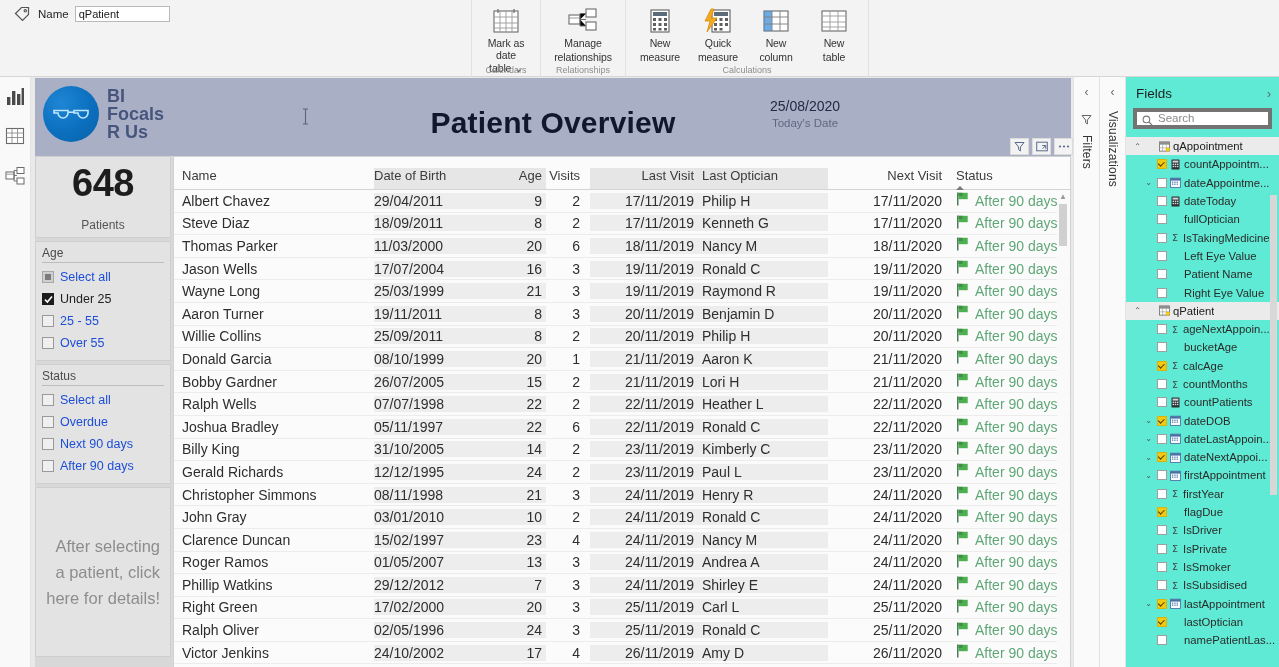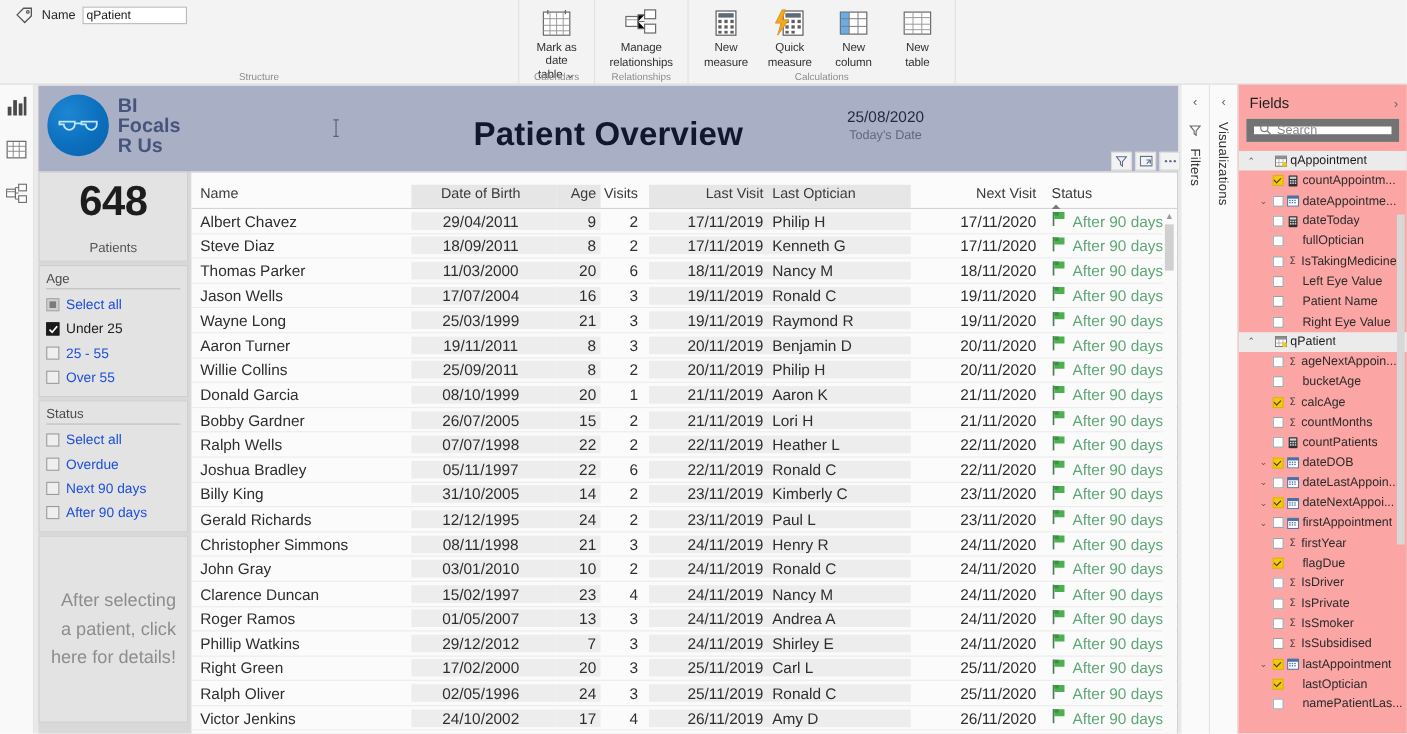--- a/index.html
+++ b/index.html
@@ -133,21 +133,21 @@
     display: flex; height: 33px; align-items: flex-end; background: #fbfbfb;
     border-bottom: 1px solid #d4d4d4;
   }
   .tbl-head .th {
     font-size: 13px; color: #3b3b3b; padding-bottom: 6px; position: relative;
   }
   .tbl-body { height: 553px; overflow: hidden; }
   .trow { display: flex; height: 22.6px; align-items: center; border-bottom: 1px solid #ececec; }
   .trow .td { font-size: 14px; color: #2e2e2e; white-space: nowrap; overflow: hidden; }
   .c-name { width: 200px; padding-left: 8px; }
-  .c-dob  { width: 132px; text-align: center; padding-right: 6px; }
+  .c-dob  { width: 132px; text-align: left; padding-right: 6px; }
   .c-age  { width: 40px;  text-align: right; padding-right: 4px; }
   .c-vis  { width: 44px;  text-align: right; padding-right: 10px; }
   .c-last { width: 110px; text-align: right; padding-right: 6px; }
   .c-opt  { width: 128px; padding-left: 2px; }
   .c-next { width: 120px; text-align: right; padding-right: 6px; }
   .c-stat { width: 120px; padding-left: 8px; display: flex; align-items: center; gap: 6px; }
   .c-stat .stxt { color: #5fa777; font-size: 14px; }
   
   .band { background: #ededed; }
   .tbl-head .band { background: #e6e6e6; }
@@ -173,28 +173,28 @@
   .collapsed .vtext {
     writing-mode: vertical-rl; font-size: 12px; color: #333; letter-spacing: 0.2px;
   }
   .collapsed .funnel { margin-bottom: 6px; }
   #panel-filters { left: 1073px; }
   #panel-viz { left: 1099px; }
 
   
   .fields-pane {
     position: absolute; left: 1125px; top: 77px; width: 154px; height: 590px;
-    background: #fca5a5; border-left: 1px solid #e3e3e3;
+    background: #5eead4; border-left: 1px solid #e3e3e3;
   }
   .fp-head { display: flex; align-items: center; justify-content: space-between; padding: 9px 8px 7px 10px; }
   .fp-head .t { font-size: 13.5px; color: #1f1f1f; }
   .fp-head .chev { font-size: 12px; color: #666; }
   .fp-search {
-    margin: 0 7px 8px 7px; height: 21px; border: 7px solid #737373; background: #fff;
-    display: flex; align-items: center; gap: 5px; padding: 0 5px;
+    margin: 0 7px 8px 7px; height: 21px; border: 4px solid #737373; background: #fff;
+    display: flex; align-items: flex-start; gap: 5px; padding: 0 5px;
   }
   .fp-search .ph { font-size: 11.5px; color: #8a8a8a; }
   .fp-list { height: 514px; overflow: hidden; position: relative; }
   .fp-row { display: flex; align-items: center; height: 18.3px; padding-left: 6px; gap: 3px; cursor: default; }
   .fp-row.table-row { background: #ebebeb; }
   .fp-row .exp { width: 11px; font-size: 8px; color: #555; text-align: center; flex: 0 0 11px; }
   .fp-row .fcb {
     width: 10px; height: 10px; border: 1px solid #9e9e9e; background: #fff; flex: 0 0 10px;
     display: inline-flex; align-items: center; justify-content: center;
   }
@@ -219,21 +219,20 @@
       <div class="name-row">
         <span class="tag-ico">
           <svg width="18" height="16" viewBox="0 0 18 16">
               <path d="M1.5 7.5 7.5 1.5h7v7l-6 6z" fill="none" stroke="#555" stroke-width="1.2"></path>
               <circle cx="11.3" cy="4.8" r="1.2" fill="none" stroke="#555" stroke-width="1.1"></circle>
             </svg>
         </span>
         <span class="name-lbl">Name</span>
         <input class="name-input" value="qPatient" style="">
       </div>
-      <div class="grp-label">Structure</div>
     </div>
 
     <div class="ribbon-group">
       <div class="grp-items">
         <div class="rb-btn">
           <span class="ico">
             <svg width="28" height="26" viewBox="0 0 28 26">
                 <rect x="2" y="3" width="24" height="21" fill="#fff" stroke="#6b6b6b" stroke-width="1.1"></rect>
                 <path d="M2 9h24M8 3v21M14 3v21M20 3v21M2 15h24M2 20h24" stroke="#9a9a9a" stroke-width="0.9"></path>
                 <path d="M6 1v4M22 1v4" stroke="#6b6b6b" stroke-width="1.2"></path>

